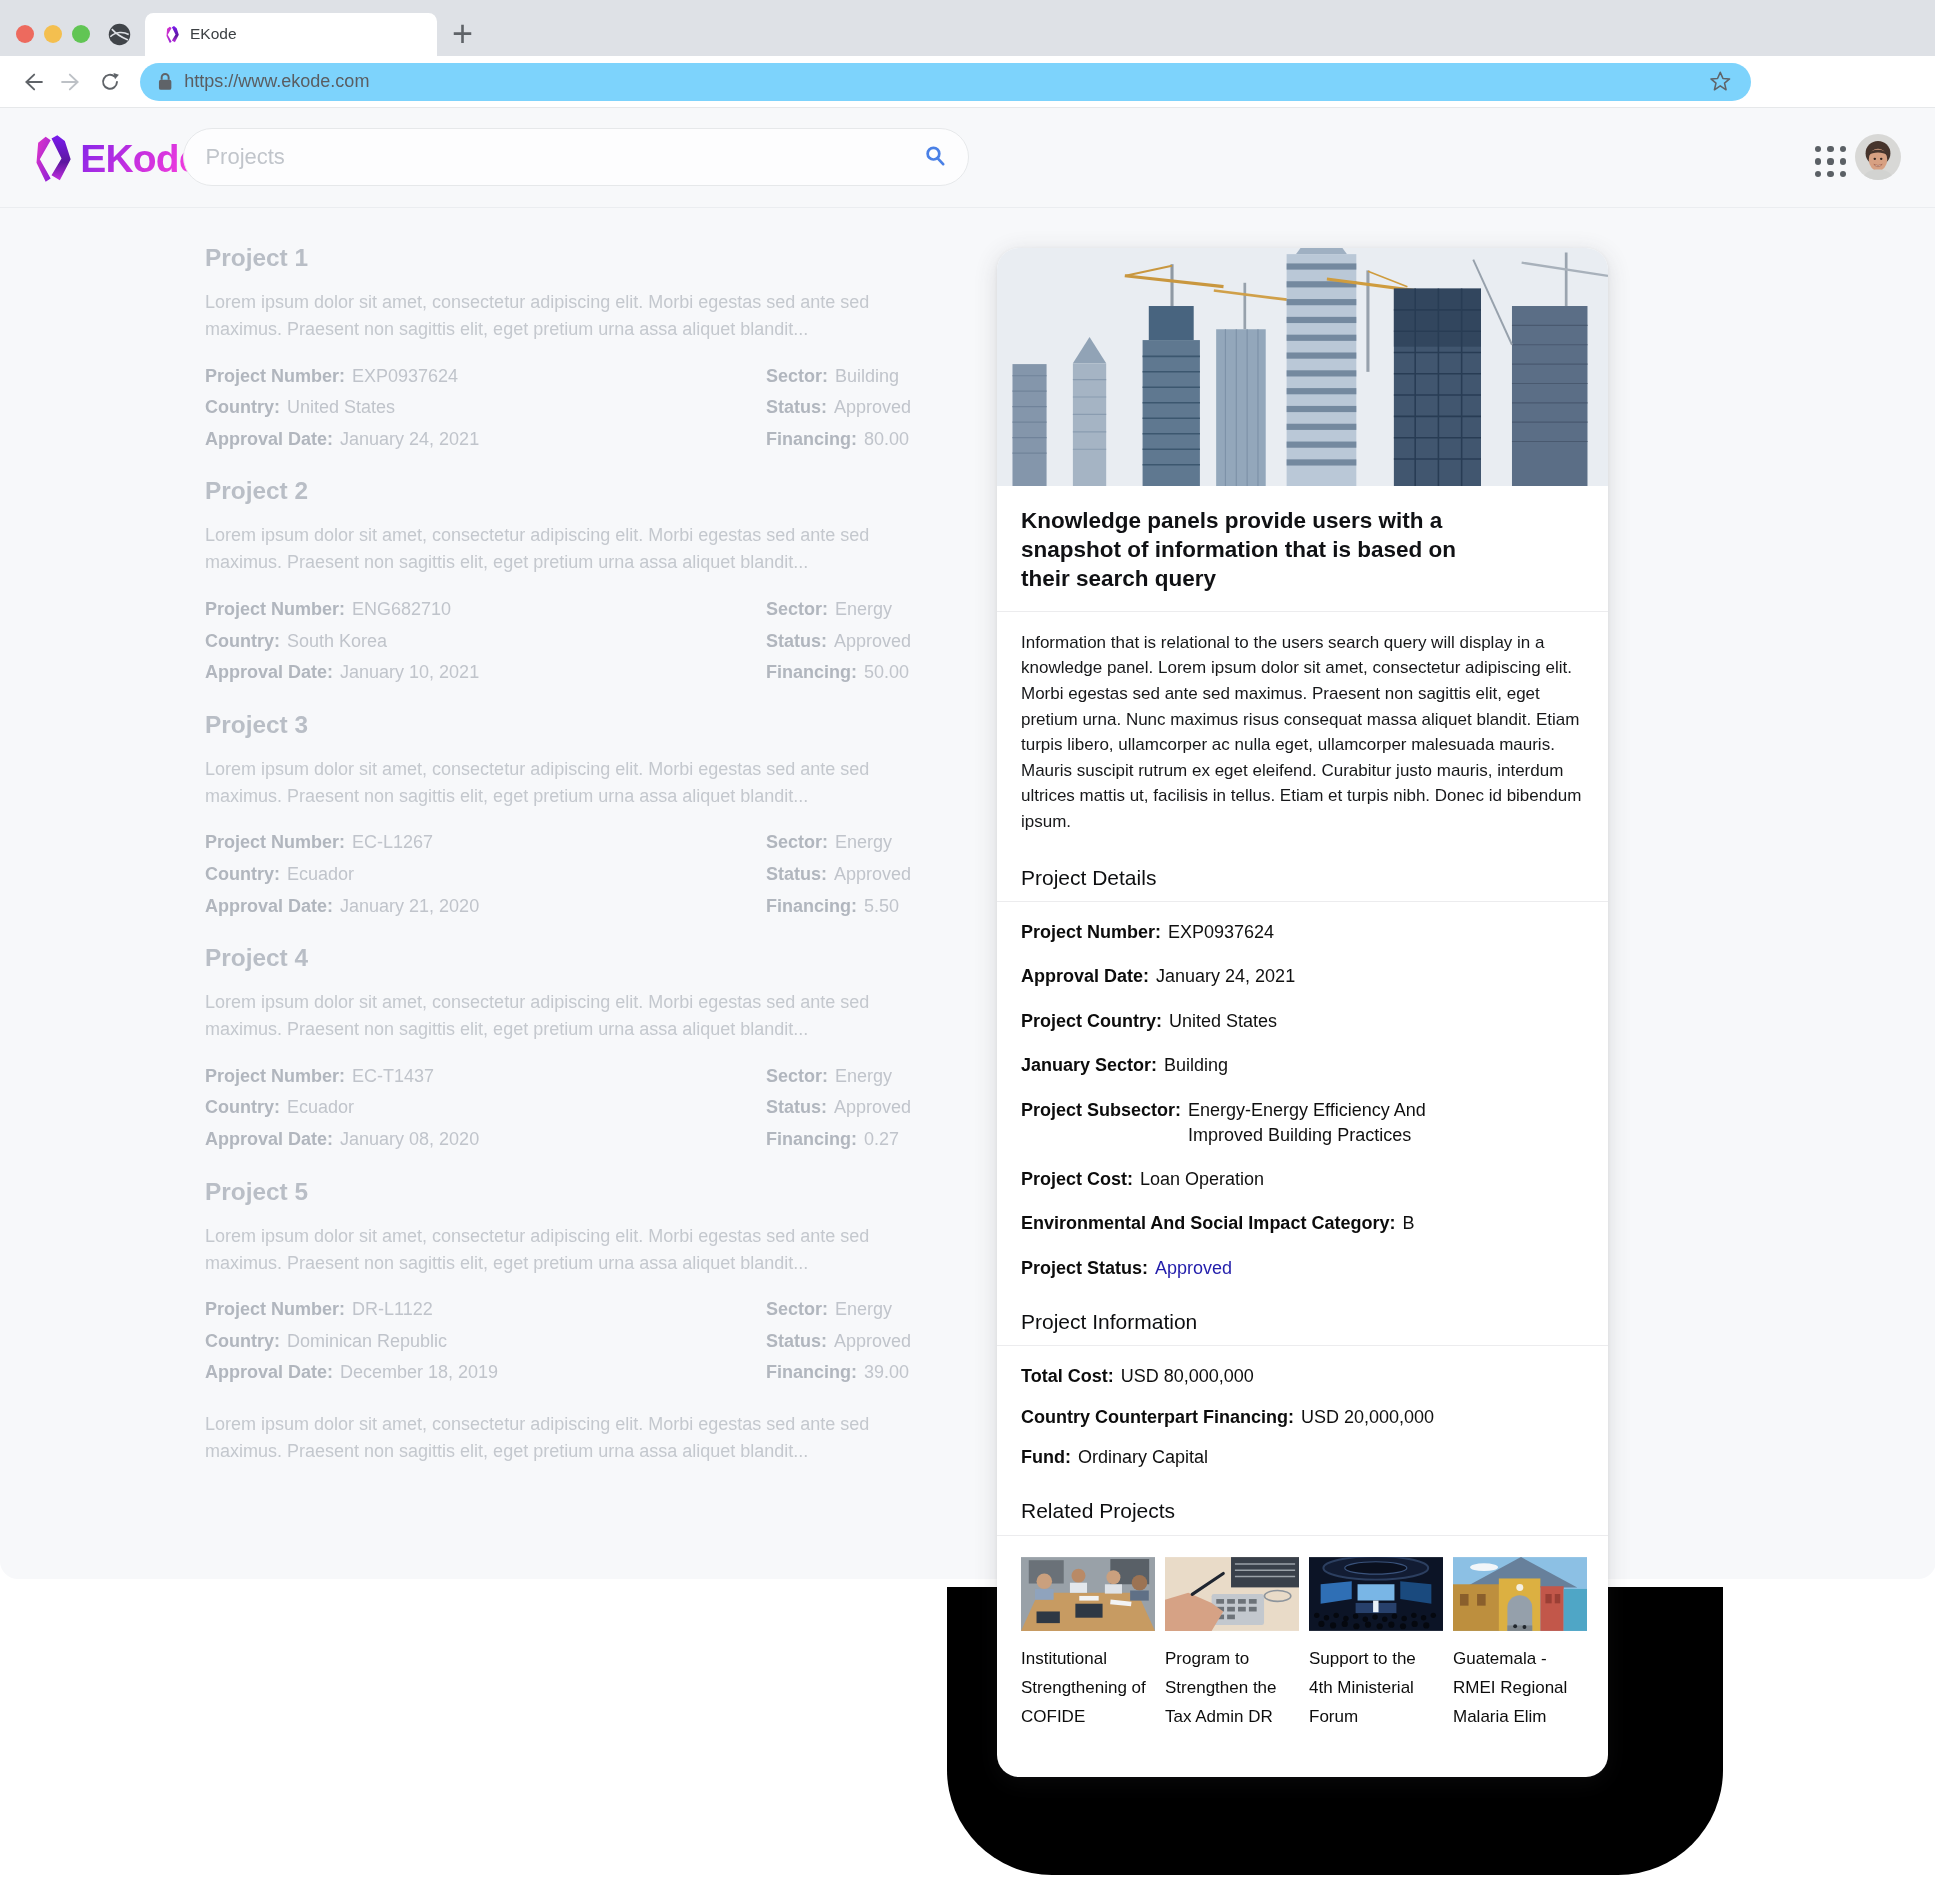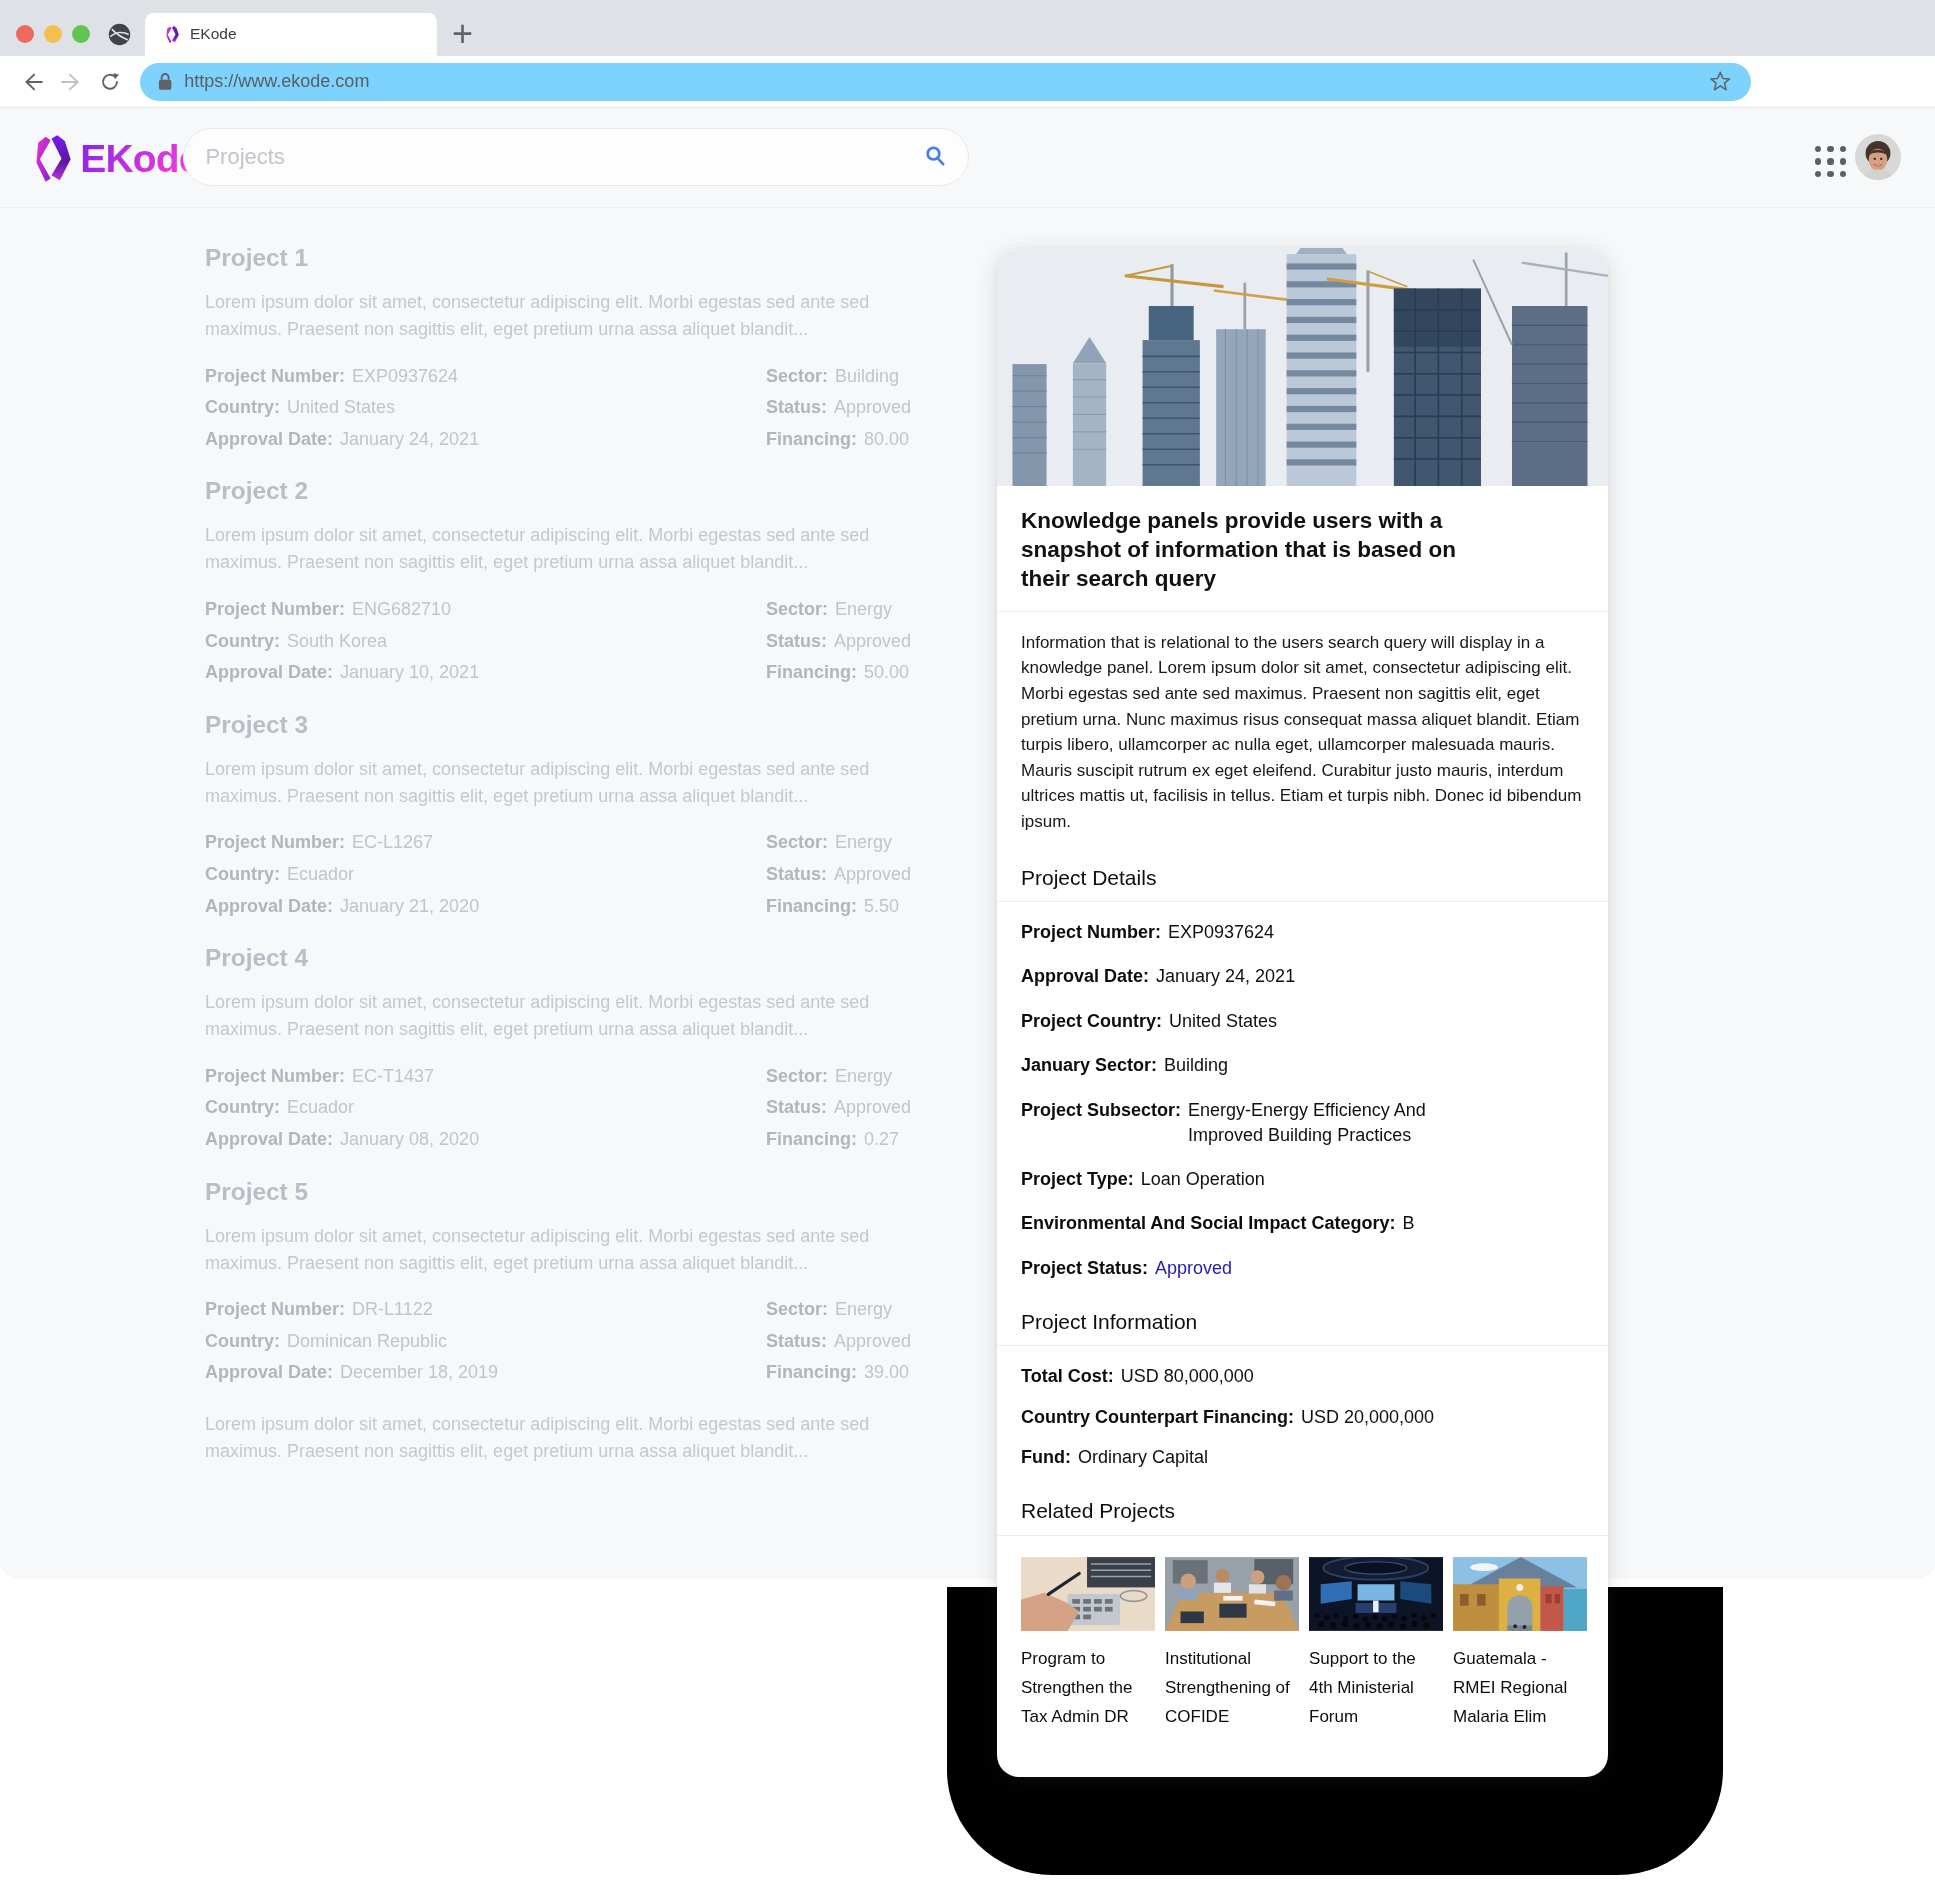--- a/index.html
+++ b/index.html
@@ -402,21 +402,21 @@
           </div>
           <div class="kp-row">
             <span class="kp-label">January Sector:</span>
             <span class="kp-value">Building</span>
           </div>
           <div class="kp-row">
             <span class="kp-label">Project Subsector:</span>
             <span class="kp-value">Energy-Energy Efficiency And Improved Building Practices</span>
           </div>
           <div class="kp-row">
-            <span class="kp-label">Project Type:</span>
+            <span class="kp-label">Project Cost:</span>
             <span class="kp-value">Loan Operation</span>
           </div>
           <div class="kp-row">
             <span class="kp-label">Environmental And Social Impact Category:</span>
             <span class="kp-value">B</span>
           </div>
           <div class="kp-row">
             <span class="kp-label">Project Status:</span>
             <span class="kp-value accent">Approved</span>
           </div>
@@ -437,20 +437,41 @@
           <div class="kp-row">
             <span class="kp-label">Fund:</span>
             <span class="kp-value">Ordinary Capital</span>
           </div>
         </div>
 
       <h2 class="tall">Related Projects</h2>
       <hr class="kp-divider">
 
       <div class="related">
+        <figure>
+          <svg viewBox="0 0 345 190">
+            <rect width="345" height="190" fill="#99a1a8"></rect>
+            <rect x="20" y="8" width="90" height="60" fill="#6a7178"></rect>
+            <rect x="230" y="5" width="100" height="65" fill="#596067"></rect>
+            <polygon points="0,190 345,190 300,92 45,92" fill="#c79b62"></polygon>
+            <rect x="140" y="120" width="70" height="36" fill="#2e3844"></rect>
+            <rect x="40" y="140" width="60" height="30" fill="#2e3844"></rect>
+            <rect x="150" y="100" width="50" height="12" fill="#f2f3f4"></rect>
+            <rect x="230" y="112" width="54" height="12" fill="#f2f3f4" transform="rotate(6 257 118)"></rect>
+            <circle cx="60" cy="62" r="20" fill="#caa07e"></circle>
+              <rect x="36" y="82" width="48" height="28" fill="#8fa3bd"></rect>
+            <circle cx="148" cy="48" r="18" fill="#b98a66"></circle>
+              <rect x="126" y="66" width="44" height="26" fill="#e3e7ec"></rect>
+            <circle cx="238" cy="52" r="18" fill="#caa07e"></circle>
+              <rect x="216" y="70" width="44" height="24" fill="#dfe3e8"></rect>
+            <circle cx="305" cy="66" r="20" fill="#9c7353"></circle>
+              <rect x="281" y="86" width="48" height="26" fill="#5f7086"></rect>
+          </svg>
+          <figcaption>Institutional Strengthening of COFIDE</figcaption>
+        </figure>
         <figure>
           <svg viewBox="0 0 345 190">
             <rect width="345" height="190" fill="#e9dbc8"></rect>
             <rect x="170" y="0" width="175" height="78" fill="#39404a"></rect>
             <g stroke="#9aa1a8" stroke-width="4">
                 <line x1="180" y1="18" x2="335" y2="18"></line>
                 <line x1="180" y1="34" x2="335" y2="34"></line>
                 <line x1="180" y1="50" x2="335" y2="50"></line>
               </g>
             <rect x="120" y="95" width="135" height="80" rx="6" fill="#c3c8ce"></rect>
@@ -464,41 +485,20 @@
                 <rect x="188" y="128" width="20" height="12"></rect>
                 <rect x="216" y="128" width="20" height="12"></rect>
                 <rect x="132" y="148" width="20" height="12"></rect>
                 <rect x="160" y="148" width="20" height="12"></rect>
               </g>
             <polygon points="0,190 0,110 60,92 120,118 150,140 120,190" fill="#d6a285"></polygon>
             <line x1="70" y1="96" x2="150" y2="42" stroke="#1f2530" stroke-width="8" stroke-linecap="round"></line>
             <ellipse cx="290" cy="100" rx="34" ry="14" fill="none" stroke="#8e959c" stroke-width="4"></ellipse>
           </svg>
           <figcaption>Program to Strengthen the Tax Admin DR</figcaption>
-        </figure>
-        <figure>
-          <svg viewBox="0 0 345 190">
-            <rect width="345" height="190" fill="#99a1a8"></rect>
-            <rect x="20" y="8" width="90" height="60" fill="#6a7178"></rect>
-            <rect x="230" y="5" width="100" height="65" fill="#596067"></rect>
-            <polygon points="0,190 345,190 300,92 45,92" fill="#c79b62"></polygon>
-            <rect x="140" y="120" width="70" height="36" fill="#2e3844"></rect>
-            <rect x="40" y="140" width="60" height="30" fill="#2e3844"></rect>
-            <rect x="150" y="100" width="50" height="12" fill="#f2f3f4"></rect>
-            <rect x="230" y="112" width="54" height="12" fill="#f2f3f4" transform="rotate(6 257 118)"></rect>
-            <circle cx="60" cy="62" r="20" fill="#caa07e"></circle>
-              <rect x="36" y="82" width="48" height="28" fill="#8fa3bd"></rect>
-            <circle cx="148" cy="48" r="18" fill="#b98a66"></circle>
-              <rect x="126" y="66" width="44" height="26" fill="#e3e7ec"></rect>
-            <circle cx="238" cy="52" r="18" fill="#caa07e"></circle>
-              <rect x="216" y="70" width="44" height="24" fill="#dfe3e8"></rect>
-            <circle cx="305" cy="66" r="20" fill="#9c7353"></circle>
-              <rect x="281" y="86" width="48" height="26" fill="#5f7086"></rect>
-          </svg>
-          <figcaption>Institutional Strengthening of COFIDE</figcaption>
         </figure>
         <figure>
           <svg viewBox="0 0 345 190">
             <rect width="345" height="190" fill="#0c1426"></rect>
             <ellipse cx="172" cy="28" rx="135" ry="30" fill="#121c33" stroke="#2c3f60" stroke-width="5"></ellipse>
             <ellipse cx="172" cy="28" rx="80" ry="16" fill="#0a101f" stroke="#3a537c" stroke-width="3"></ellipse>
             <polygon points="30,70 110,62 110,108 30,120" fill="#2f6fb5"></polygon>
             <polygon points="235,62 315,70 315,120 235,108" fill="#1a4a7e"></polygon>
             <polygon points="125,70 220,70 220,112 125,112" fill="#79b6e6"></polygon>
             <rect x="120" y="118" width="105" height="26" fill="#27406b"></rect>

